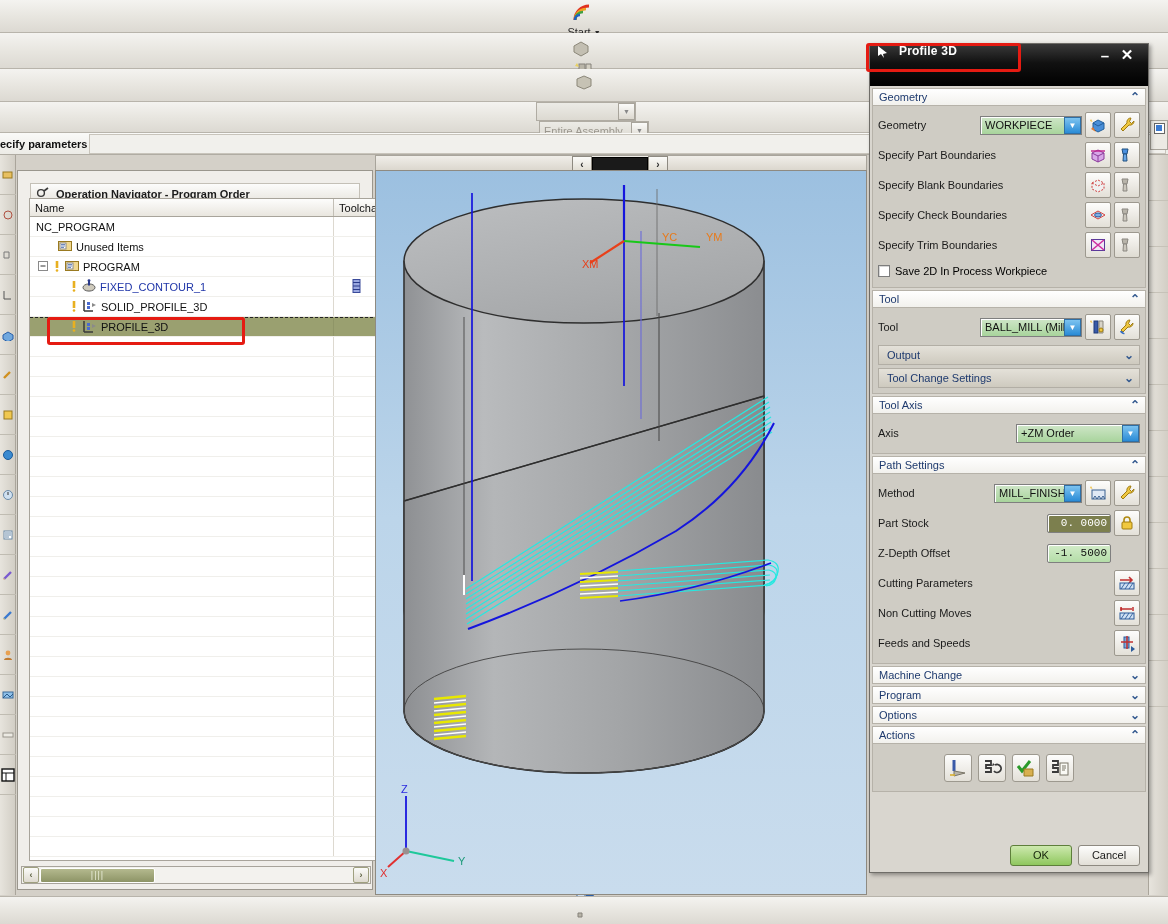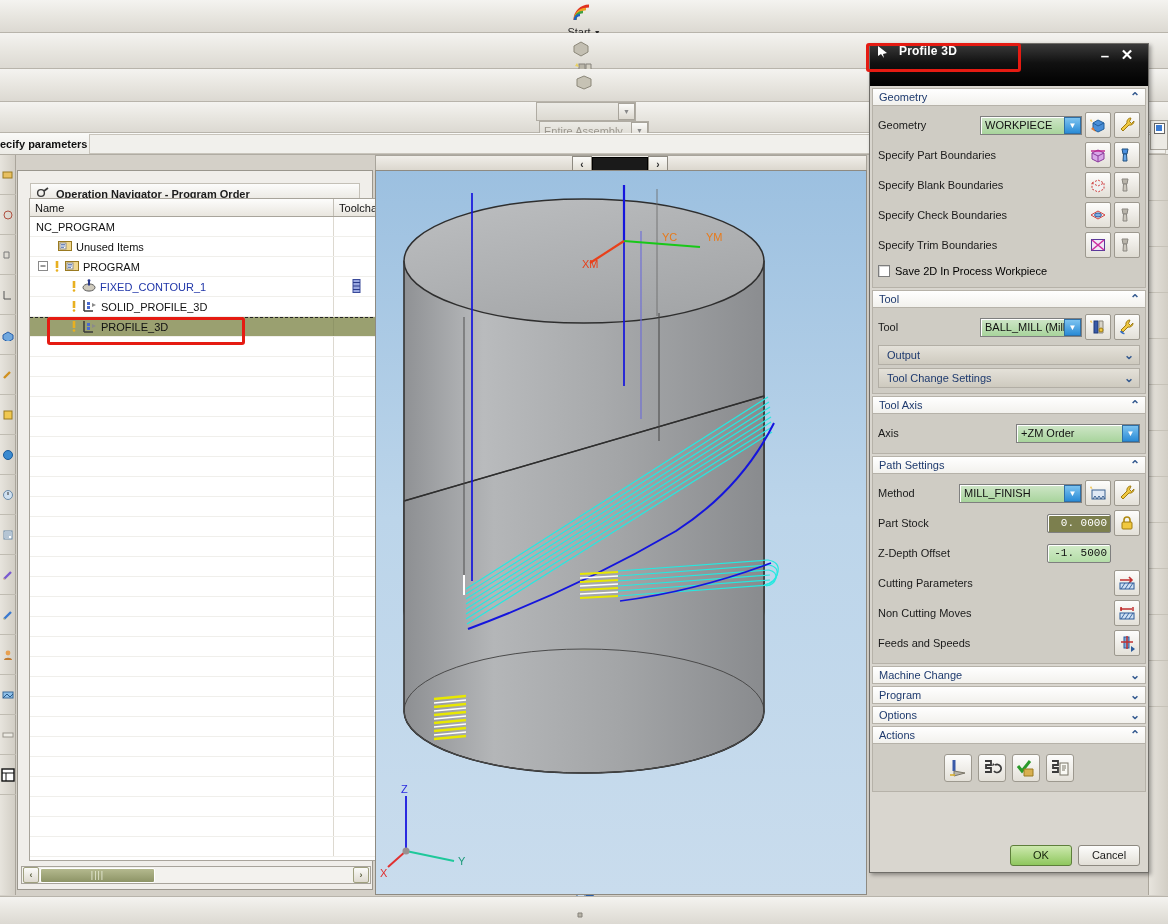--- a/index.html
+++ b/index.html
@@ -1457,21 +1457,21 @@
         </div>
       </div>
 
       <div class="sec-head">
         <span class="lbl">Path Settings</span>
         <span class="arrow">⌃</span>
       </div>
       <div class="sec-body">
         <div class="frow">
           <span class="flabel">Method</span>
-          <div class="combo" style="width:123px;">
+          <div class="combo" style="width:88px;">
             <span class="cval">MILL_FINISH</span>
             <span class="cbtn">▼</span>
           </div>
           <div class="iconbtn">
             <svg width="18" height="18" viewBox="0 0 18 18">
                 <rect x="3" y="6" width="13" height="9" fill="#dfe8f4" stroke="#3a6090"></rect>
                 <path d="M4 15l2-3 2 3 2-3 2 3 2-3 2 3" fill="none" stroke="#3a6090"></path>
                 <path d="M2 2l1.5 3L1 4z" fill="#f0c040"></path>
               </svg>
           </div>

